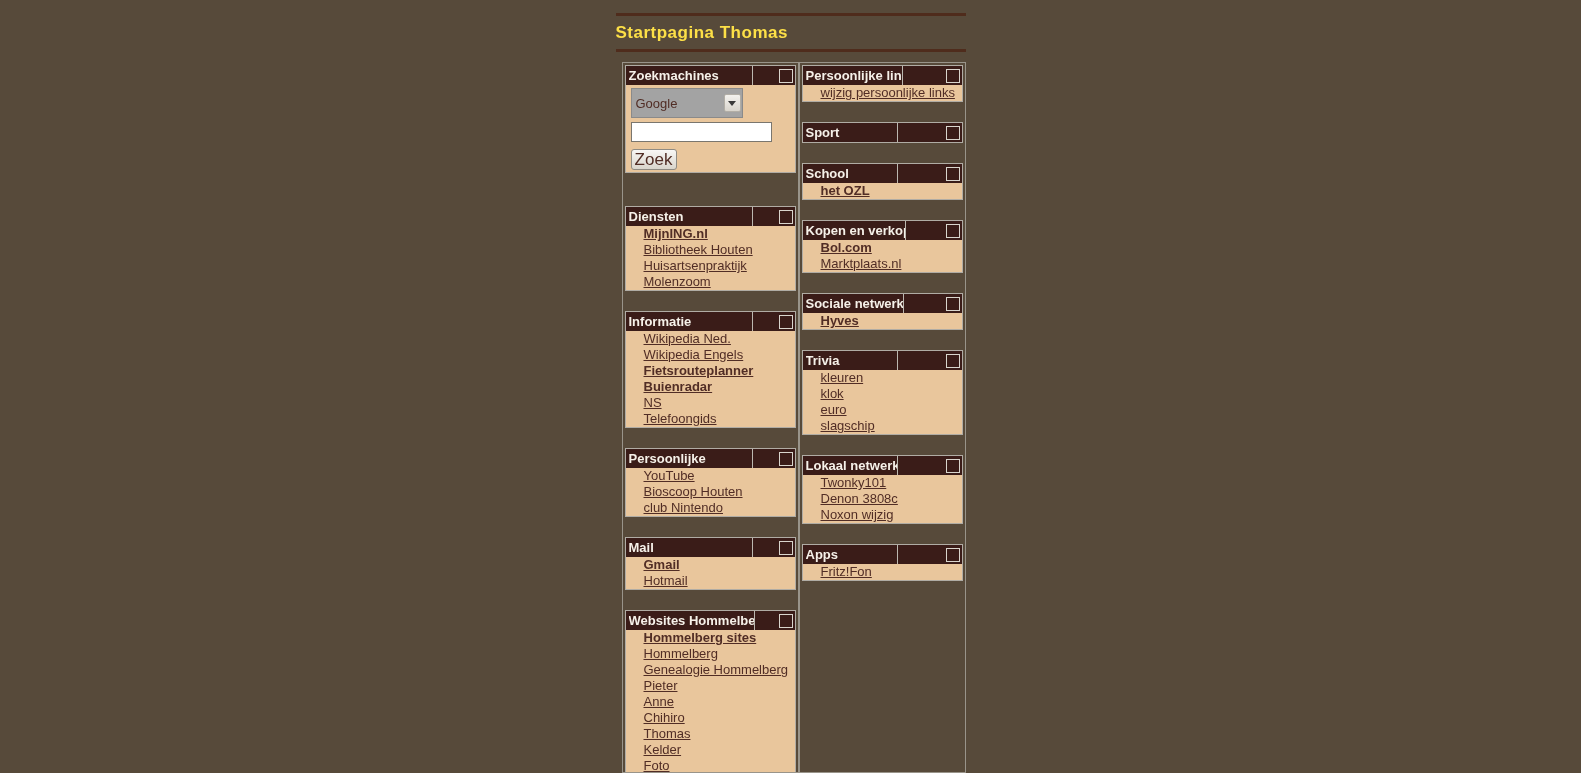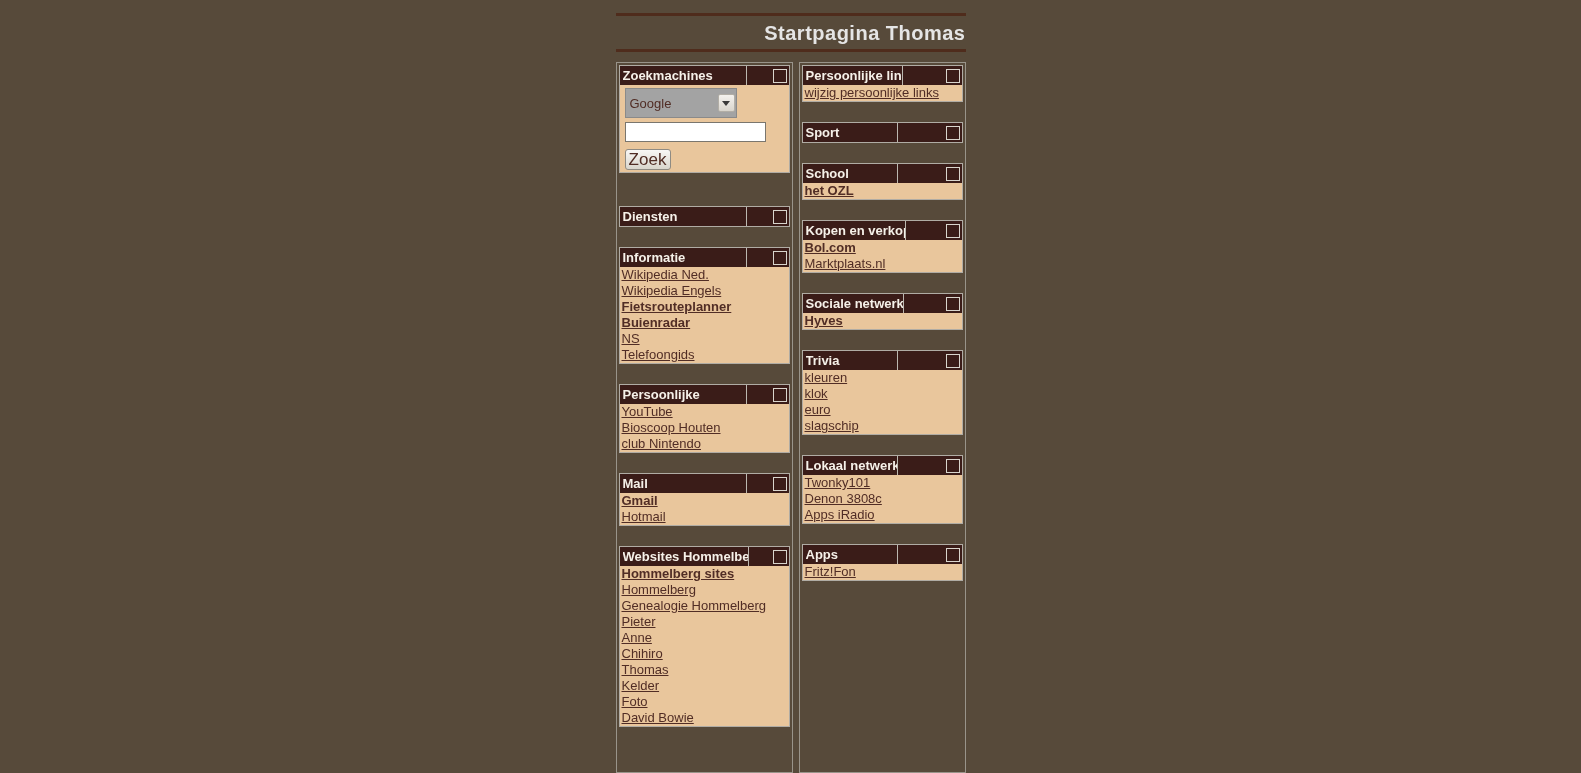--- a/index.html
+++ b/index.html
@@ -7,27 +7,27 @@
   body {
     background:#574a3a;
     font-family:"Liberation Sans", sans-serif;
     font-size:13px;
     color:#512d25;
   }
   .page { width:350px; margin:0 auto; }
   .masthead { padding-top:13px; }
   hr.rule { border:none; height:3px; background:#4f2c1c; }
   .page-title {
-    text-align:right; font-size:20px; font-weight:bold;
-    color:#e5e5e5; line-height:20px; margin:7px 0 6px 0;
+    text-align:left; font-size:17px; font-weight:bold;
+    color:#fde047; line-height:20px; margin:7px 0 6px 0;
     letter-spacing:0.5px;
   }
   .masthead hr.rule:last-child { margin-bottom:10px; }
 
-  .columns { display:flex; justify-content:space-between; height:711px; }
+  .columns { display:flex; justify-content:flex-end; height:711px; }
   .column {
     border:1px solid #99948a; padding:2px; overflow:hidden;
     height:711px;
   }
   .col-left { width:177px; }
   .col-right { width:167px; }
 
   .box {
     border:1px solid #b0aca4;
     background:#e9c69c;
@@ -53,21 +53,21 @@
   .box-square {
     flex:0 0 auto; width:14px; height:14px;
     border:1px solid #d9d5cd; margin-left:3px;
     background:#3a1c18; cursor:pointer;
   }
 
   .box-body { background:#e9c69c; }
   a.link {
     display:block; width:fit-content; max-width:100%;
     color:#512d25; text-decoration:underline;
-    font-size:13px; line-height:16px; padding:0 2px;
+    font-size:13px; line-height:16px; padding:0 18px;
     white-space:nowrap; cursor:pointer;
   }
   a.link.bold { font-weight:bold; }
 
   .search-body { padding:3px 5px 2px 5px; }
   .fake-select {
     width:112px; height:30px; background:#a3a3a3;
     border:1px solid #8a8a8a; display:flex; align-items:center;
   }
   .fs-value { flex:1; padding-left:4px; font-size:13px; color:#512d25; }
@@ -131,20 +131,27 @@
       </div>
 
       <div>
 
       <div class="box">
             <div class="box-header">
               <span class="box-title">Diensten</span>
               <span class="box-spacer"></span>
               <span class="box-square"></span>
             </div>
+            <div class="box-body">
+
+            <a class="link bold" href="#">MijnING.nl</a>
+              <a class="link" href="#">Bibliotheek Houten</a>
+              <a class="link" href="#">Huisartsenpraktijk</a>
+              <a class="link" href="#">Molenzoom</a>
+            </div>
           </div>
           <div class="box">
             <div class="box-header">
               <span class="box-title">Informatie</span>
               <span class="box-spacer"></span>
               <span class="box-square"></span>
             </div>
             <div class="box-body">
 
             <a class="link" href="#">Wikipedia Ned.</a>
@@ -276,21 +283,21 @@
           <div class="box">
             <div class="box-header">
               <span class="box-title">Lokaal netwerk</span>
               <span class="box-spacer"></span>
               <span class="box-square"></span>
             </div>
             <div class="box-body">
 
             <a class="link" href="#">Twonky101</a>
               <a class="link" href="#">Denon 3808c</a>
-              <a class="link" href="#">Apps iRadio</a>
+              <a class="link" href="#">Noxon wijzig</a>
             </div>
           </div>
           <div class="box">
             <div class="box-header">
               <span class="box-title">Apps</span>
               <span class="box-spacer"></span>
               <span class="box-square"></span>
             </div>
             <div class="box-body">
 

